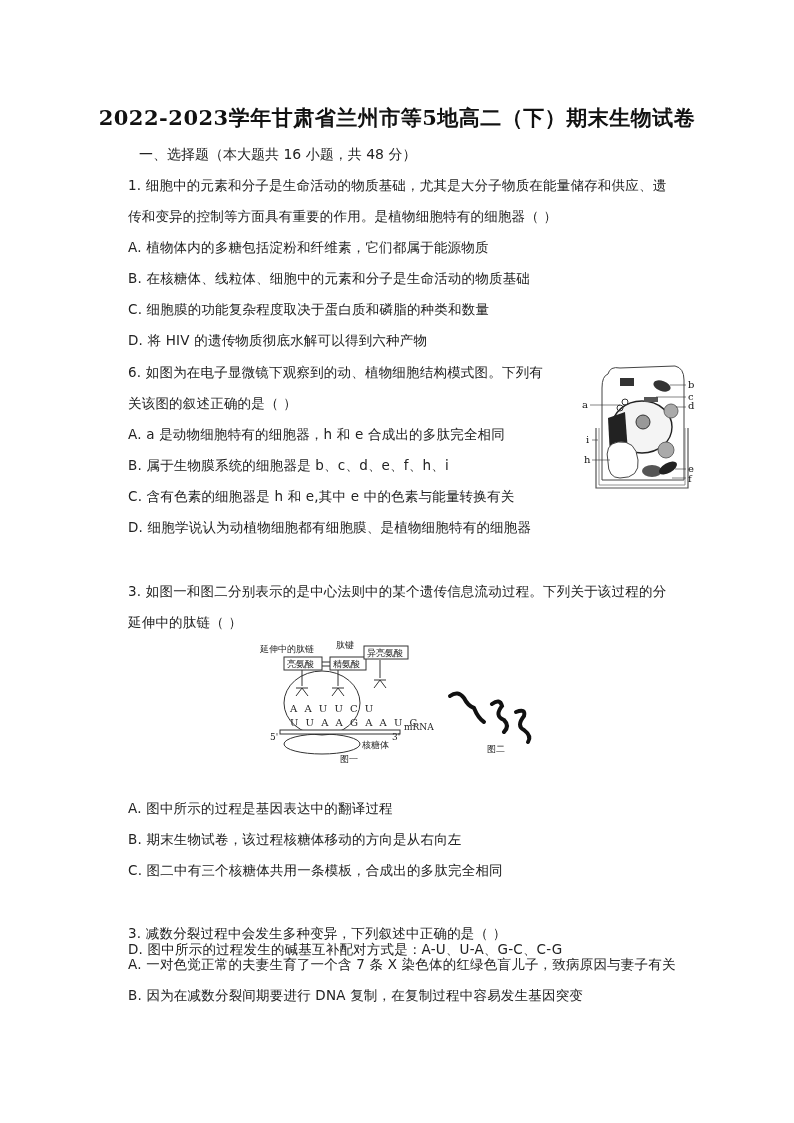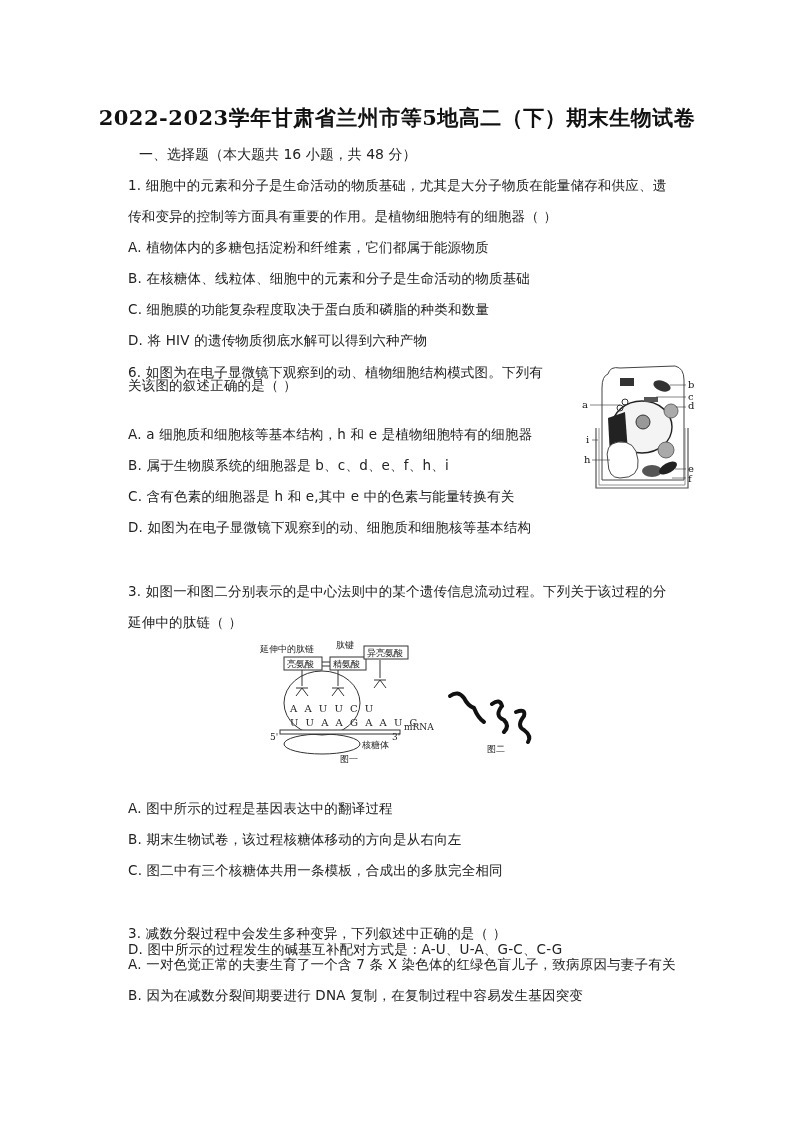--- a/index.html
+++ b/index.html
@@ -23,25 +23,25 @@
   <div class="line" style="top:177px">1.   细胞中的元素和分子是生命活动的物质基础，尤其是大分子物质在能量储存和供应、遗</div>
   <div class="line" style="top:208px">传和变异的控制等方面具有重要的作用。是植物细胞特有的细胞器（       ）</div>
   <div class="line" style="top:239px">A.  植物体内的多糖包括淀粉和纤维素，它们都属于能源物质</div>
   <div class="line" style="top:270px">B.  在核糖体、线粒体、细胞中的元素和分子是生命活动的物质基础</div>
   <div class="line" style="top:301px">C.  细胞膜的功能复杂程度取决于蛋白质和磷脂的种类和数量</div>
   <div class="line" style="top:332px">D.  将 HIV 的遗传物质彻底水解可以得到六种产物</div>
 </div>
 
 <div>
   <div class="line" style="top:364px">6.   如图为在电子显微镜下观察到的动、植物细胞结构模式图。下列有</div>
-  <div class="line" style="top:377px">关该图的叙述正确的是（       ）</div>
-  <div class="line" style="top:426px">A. a 细胞质和细胞核等基本结构，h 和 e 是植物细胞特有的细胞器</div>
+  <div class="line" style="top:395px">关该图的叙述正确的是（       ）</div>
+  <div class="line" style="top:426px">A. a 是动物细胞特有的细胞器，h 和 e 合成出的多肽完全相同</div>
   <div class="line" style="top:457px">B.  属于生物膜系统的细胞器是 b、c、d、e、f、h、i</div>
   <div class="line" style="top:488px">C.  含有色素的细胞器是 h 和 e,其中 e 中的色素与能量转换有关</div>
-  <div class="line" style="top:519px">D.  如图为在电子显微镜下观察到的动、细胞质和细胞核等基本结构</div>
+  <div class="line" style="top:519px">D.  细胞学说认为动植物细胞都有细胞膜、是植物细胞特有的细胞器</div>
 
   <div class="fig" style="left:580px;top:360px;width:120px;height:130px">
     <svg width="120" height="130" viewBox="0 0 120 130">
       <path d="M28 14 Q30 6 40 8 L95 6 Q104 8 104 20 L104 120 L22 120 L22 28 Q22 16 28 14 Z" fill="none" stroke="#444" stroke-width="1"></path>
       <path d="M16 68 L16 128 L108 128 L108 68" fill="none" stroke="#555" stroke-width="1.2"></path>
       <path d="M19 68 L19 125 L105 125 L105 68" fill="none" stroke="#777" stroke-width="0.8"></path>
       <ellipse cx="62" cy="67" rx="30" ry="26" fill="#f4f4f4" stroke="#222" stroke-width="1.4"></ellipse>
       <circle cx="63" cy="62" r="7" fill="#999" stroke="#333"></circle>
       <path d="M28 58 L45 52 L48 92 L30 96 Z" fill="#222"></path>
       <ellipse cx="82" cy="26" rx="9" ry="5" fill="#333" transform="rotate(20 82 26)"></ellipse>

